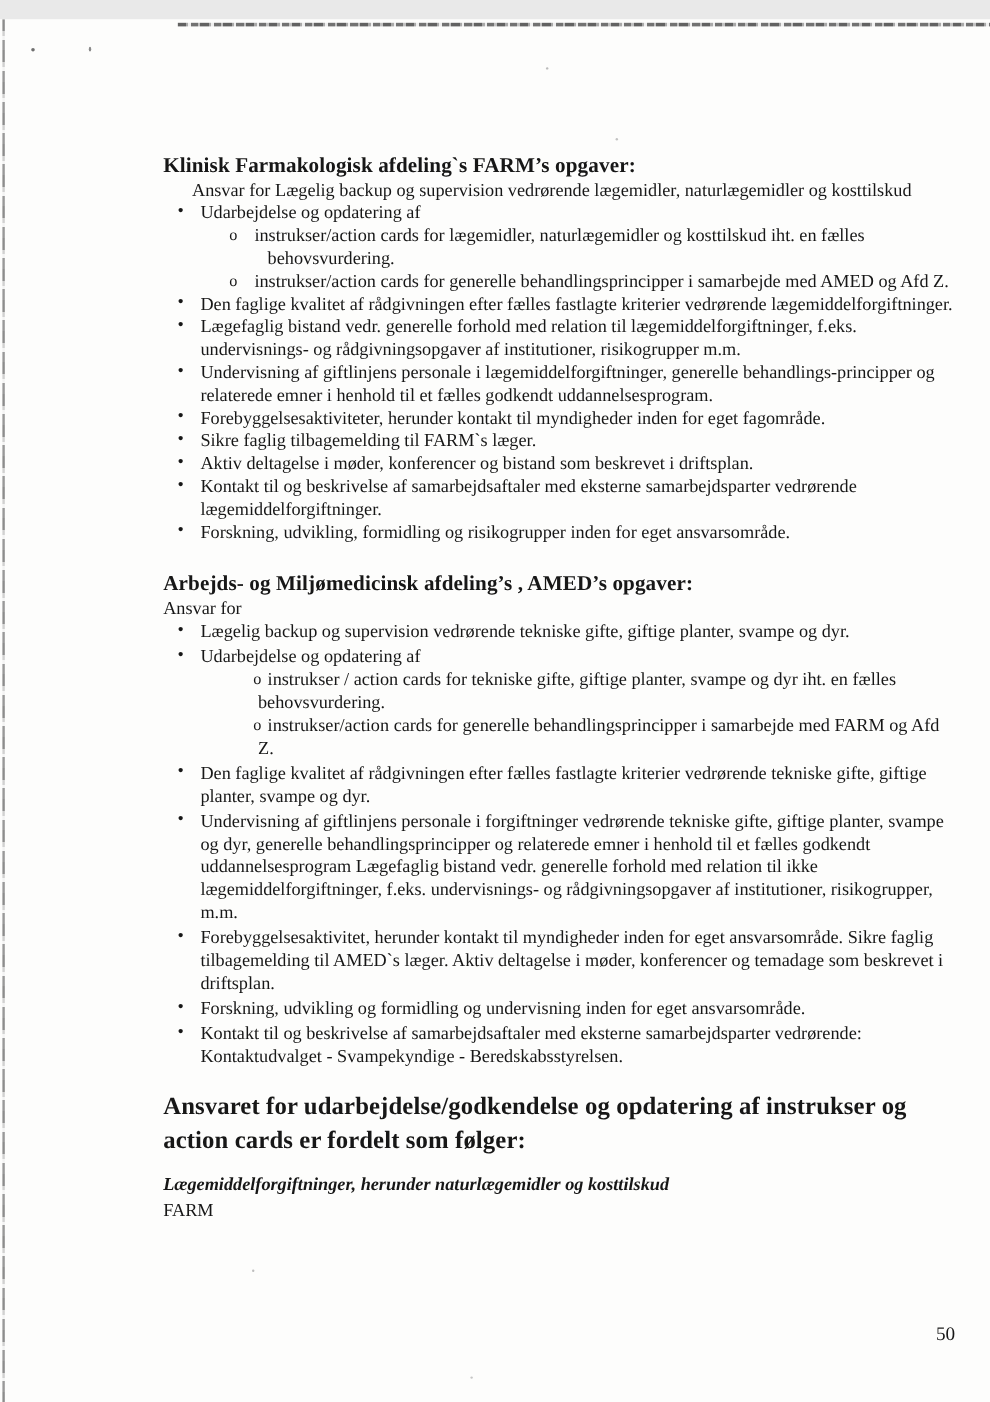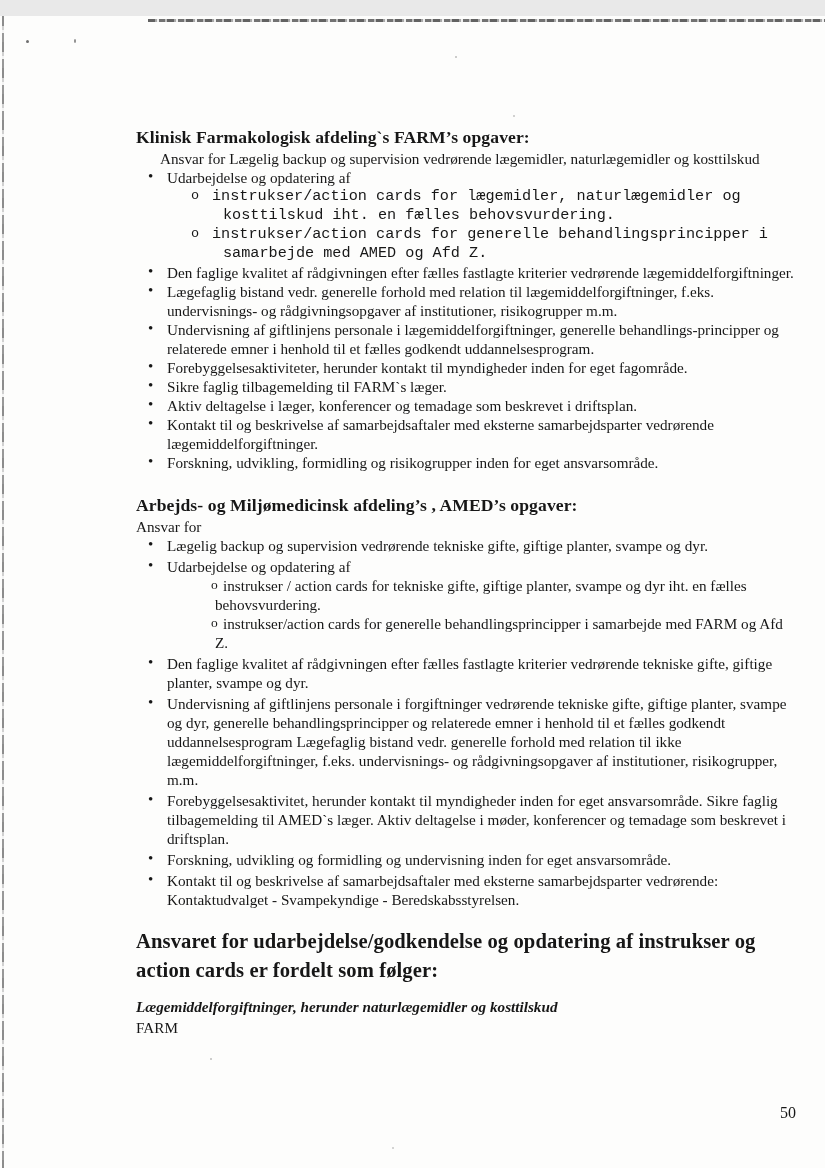--- a/index.html
+++ b/index.html
@@ -32,21 +32,21 @@
   .intro.indented { padding-left:24px; }
 
   ul.main { list-style:none; margin:0; padding:0; font-size:15.2px; line-height:19px; }
   ul.main > li { position:relative; padding-left:31px; }
   ul.main > li::before { content:"\2022"; position:absolute; left:12px; top:-1px; font-size:15px; }
   ul.amed-list > li { margin-bottom:2px; }
 
   ul.subs { list-style:none; margin:0; padding:0; font-size:15.2px; line-height:19px; }
   ul.subs > li { position:relative; }
   ul.subs > li::before { content:"o"; position:absolute; top:-1px; font-size:13.5px; }
-  ul.subs.s1 > li { padding-left:56px; text-indent:-11px;font-family:Liberation Mono, monospace; }
+  ul.subs.s1 > li { padding-left:56px; text-indent:-11px; }
   ul.subs.s1 > li::before { left:35px; }
   ul.subs.s2 > li { padding-left:48px; text-indent:8px; }
   ul.subs.s2 > li::before { left:36px; }
 
   .section-amed { margin-top:22px; }
 
   .assignment-heading {
     margin:18px 0 0 0; font-size:20.6px; line-height:28.5px; font-weight:bold; letter-spacing:.1px;
   }
   .assignment-category { margin:13px 0 0 0; font-size:15.2px; line-height:19px; font-weight:bold;font-style:italic; }
@@ -79,21 +79,21 @@
           <ul class="subs s1">
             <li>instrukser/action cards for lægemidler, naturlægemidler og kosttilskud iht. en fælles behovsvurdering.</li>
             <li>instrukser/action cards for generelle behandlingsprincipper i samarbejde med AMED og Afd Z.</li>
           </ul>
         </li>
         <li>Den faglige kvalitet af rådgivningen efter fælles fastlagte kriterier vedrørende lægemiddelforgiftninger.</li>
         <li>Lægefaglig bistand vedr. generelle forhold med relation til lægemiddelforgiftninger, f.eks. undervisnings- og rådgivningsopgaver af institutioner, risikogrupper m.m.</li>
         <li>Undervisning af giftlinjens personale i lægemiddelforgiftninger, generelle behandlings-principper og relaterede emner i henhold til et fælles godkendt uddannelsesprogram.</li>
         <li>Forebyggelsesaktiviteter, herunder kontakt til myndigheder inden for eget fagområde.</li>
         <li>Sikre faglig tilbagemelding til FARM`s læger.</li>
-        <li>Aktiv deltagelse i læger, konferencer og temadage som beskrevet i driftsplan.</li>
+        <li>Aktiv deltagelse i møder, konferencer og bistand som beskrevet i driftsplan.</li>
         <li>Kontakt til og beskrivelse af samarbejdsaftaler med eksterne samarbejdsparter vedrørende lægemiddelforgiftninger.</li>
         <li>Forskning, udvikling, formidling og risikogrupper inden for eget ansvarsområde.</li>
       </ul>
     </section>
 
     <section class="section-amed">
       <h2 class="sec-heading">Arbejds- og Miljømedicinsk afdeling’s , AMED’s opgaver:</h2>
       <p class="intro">Ansvar for</p>
       <ul class="main amed-list">
         <li>Lægelig backup og supervision vedrørende tekniske gifte, giftige planter, svampe og dyr.</li>

